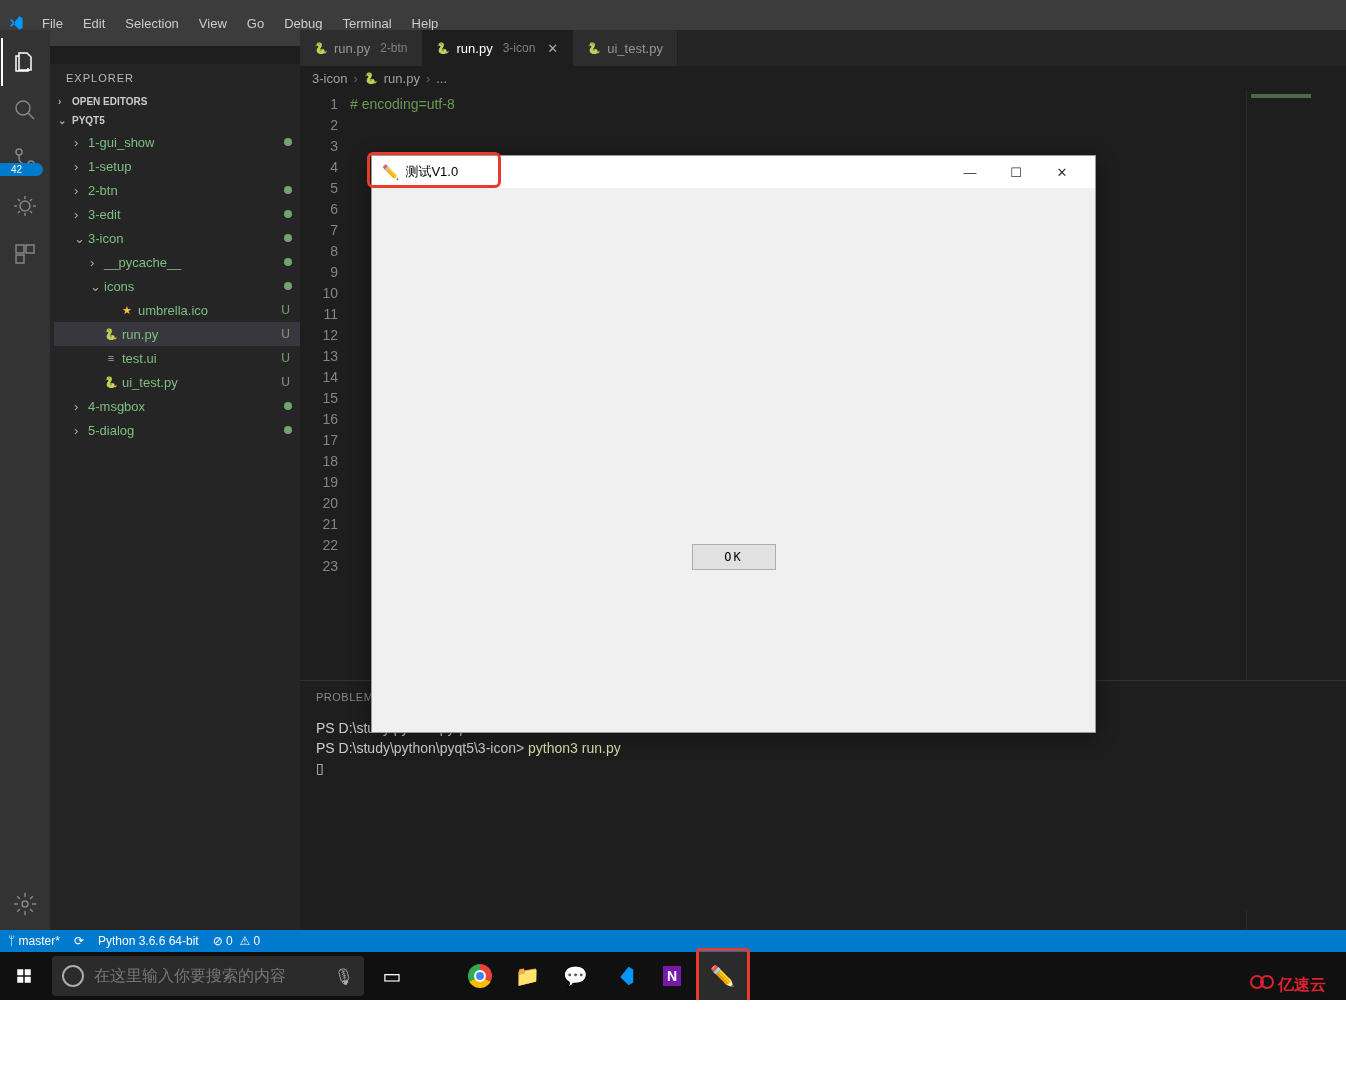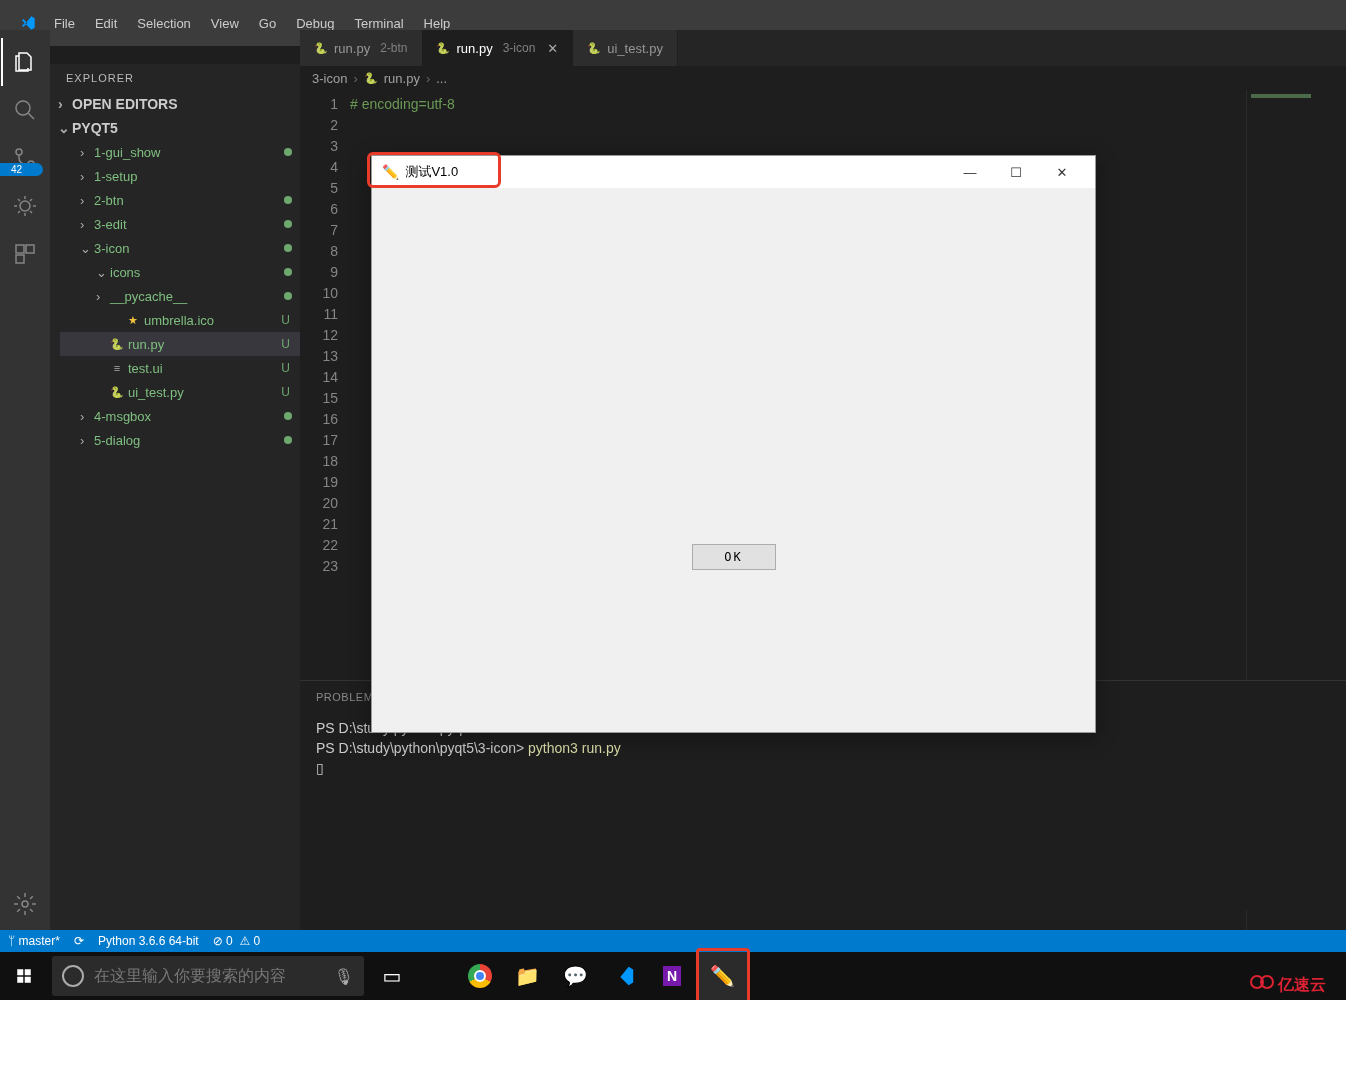--- a/index.html
+++ b/index.html
@@ -1,38 +1,38 @@
 <!DOCTYPE html>
 <html><head>
 <meta charset="utf-8">
 <style>
 * { margin: 0; padding: 0; box-sizing: border-box; font-family: "Segoe UI", Arial, sans-serif; }
 body { width: 1346px; height: 1080px; background: #1e1e1e; overflow: hidden; position: relative; }
 
 
-.titlebar { height: 46px; background: #3c3c3c; display: flex; align-items: center; padding: 0 20px; }
+.titlebar { height: 46px; background: #3c3c3c; display: flex; align-items: center; padding: 0 8px; }
 .titlebar .vscode-icon { width: 16px; height: 16px; margin-right: 8px; }
 .titlebar .menu { display: flex; gap: 0; }
 .titlebar .menu-item { color: #cccccc; padding: 4px 10px; font-size: 13px; cursor: pointer; }
 .titlebar .window-title { flex: 1; text-align: center; color: #cccccc; font-size: 13px; margin-left: 280px; }
 
 
 .activity-bar { position: absolute; left: 0; top: 30px; width: 50px; height: calc(100% - 170px); background: #333333; display: flex; flex-direction: column; align-items: center; padding-top: 8px; }
 .activity-bar .act-item { width: 48px; height: 48px; display: flex; align-items: center; justify-content: center; color: #858585; position: relative; cursor: pointer; }
 .activity-bar .act-item.active { color: #ffffff; }
 .activity-bar .act-item.active::before { content: ''; position: absolute; left: 0; top: 0; bottom: 0; width: 2px; background: #fff; }
 .activity-bar .badge { position: absolute; bottom: 6px; right: 6px; background: #007acc; color: #fff; font-size: 10px; border-radius: 8px; padding: 1px 21px; }
 .activity-bar .bottom { margin-top: auto; margin-bottom: 12px; }
 
 
 .sidebar { position: absolute; left: 50px; top: 30px; width: 250px; height: calc(100% - 170px); background: #252526; color: #cccccc; font-size: 13px; margin-top: 34px; }
 .sidebar-title { padding: 8px 16px; font-size: 11px; letter-spacing: 1px; color: #bbbbbb; }
-.sidebar-section { padding: 4px 8px; font-size: 14px; font-weight: bold; color: #cccccc; display: flex; align-items: center; gap: 4px; cursor: pointer; }
+.sidebar-section { padding: 4px 8px; font-size: 10px; font-weight: bold; color: #cccccc; display: flex; align-items: center; gap: 4px; cursor: pointer; }
 .sidebar-section.project { color: #cccccc; }
-.tree { padding-left: 10px; }
+.tree { padding-left: 4px; }
 .tree-item { display: flex; align-items: center; height: 24px; padding-left: 12px; gap: 4px; cursor: pointer; position: relative; }
 .tree-item.l1 { padding-left: 20px; }
 .tree-item.l2 { padding-left: 36px; }
 .tree-item.l3 { padding-left: 52px; }
 .tree-item.selected { background: #37373d; }
 .tree-item .label { color: #7fbf7f; flex: 1; }
 .tree-item .dot { width: 8px; height: 8px; background: #6fa66f; border-radius: 50%; margin-right: 8px; }
 .tree-item .u-badge { color: #6fa66f; margin-right: 10px; font-size: 12px; }
 .chevron { display: inline-block; width: 10px; color: #aaa; }
 .chevron.right::before { content: '›'; }
@@ -183,27 +183,27 @@
         <span class="chevron right"></span>
         <span class="label">3-edit</span>
         <span class="dot"></span>
       </div>
       <div class="tree-item l1">
         <span class="chevron down"></span>
         <span class="label">3-icon</span>
         <span class="dot"></span>
       </div>
       <div class="tree-item l2">
+        <span class="chevron right"></span>
+        <span class="label">__pycache__</span>
+        <span class="dot"></span>
+      </div>
+      <div class="tree-item l2">
         <span class="chevron down"></span>
         <span class="label">icons</span>
-        <span class="dot"></span>
-      </div>
-      <div class="tree-item l2">
-        <span class="chevron right"></span>
-        <span class="label">__pycache__</span>
         <span class="dot"></span>
       </div>
       <div class="tree-item l3">
         <span style="width:10px"></span>
         <span class="file-icon star">★</span>
         <span class="label">umbrella.ico</span>
         <span class="u-badge">U</span>
       </div>
       <div class="tree-item l2 selected">
         <span style="width:10px"></span>

